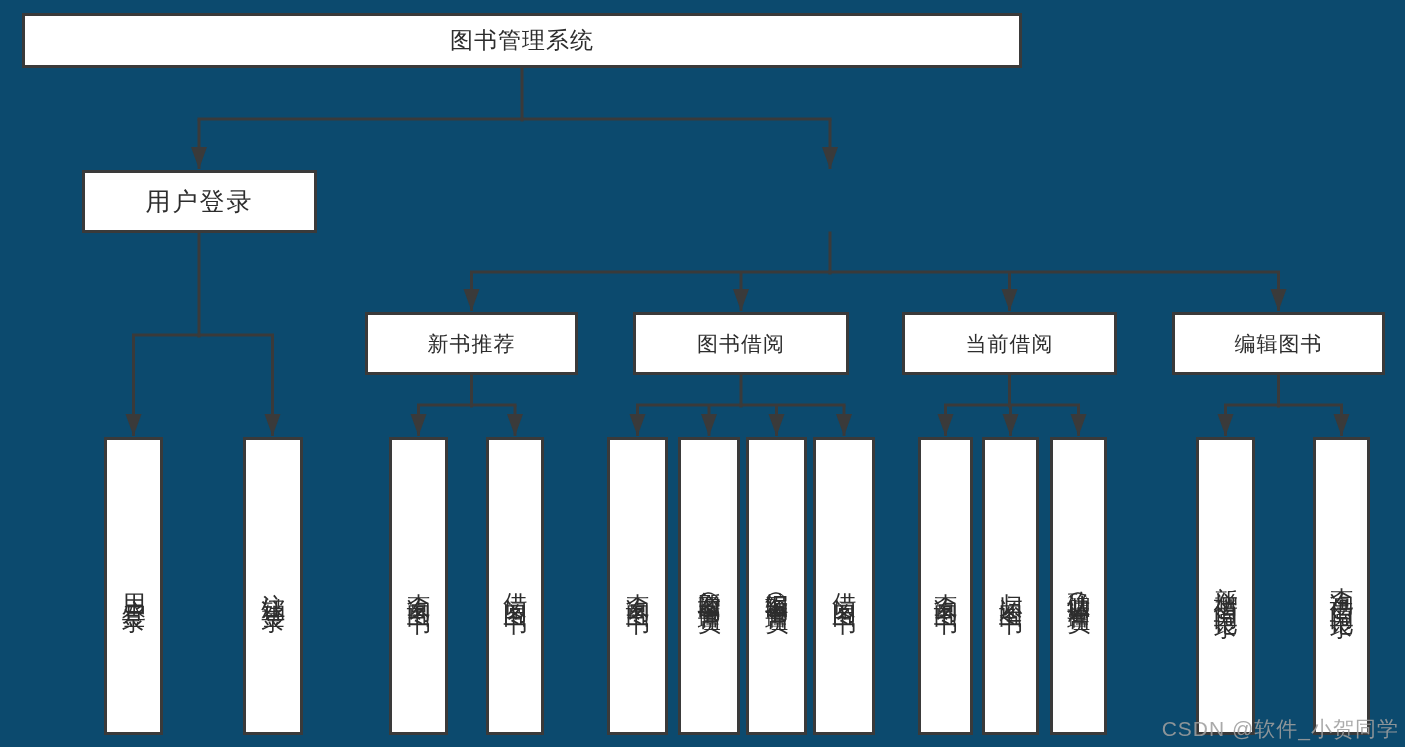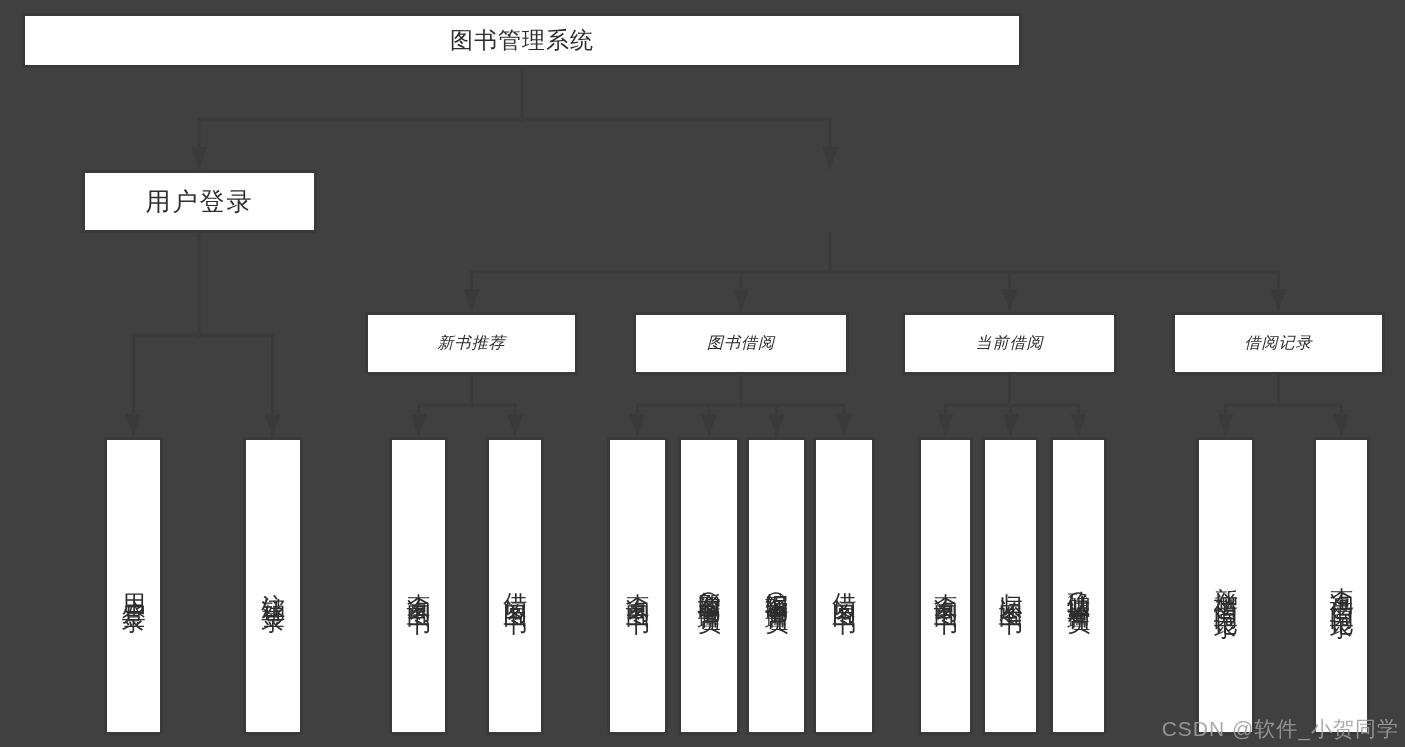--- a/index.html
+++ b/index.html
@@ -1,20 +1,20 @@
 <!DOCTYPE html>
 <html><head>
 <meta charset="utf-8">
 <style>
   html, body { margin: 0; padding: 0; background: #ffffff; }
   #stage {
     position: relative;
     width: 1405px;
     height: 747px;
-    background: #404040;
+    background: #0c4a6e;
     font-family: "Liberation Sans", "DejaVu Sans", sans-serif;
     overflow: hidden;
   }
   #connectors {
     position: absolute;
     left: 0; top: 0;
     width: 1405px; height: 747px;
     z-index: 0;
   }
   .box {
@@ -23,21 +23,21 @@
     border: 3px solid #3a3a3a;
     background: #ffffff;
     display: flex;
     align-items: center;
     justify-content: center;
     z-index: 1;
     color: #2d2d2d;
   }
   .root-label { font-size: 23px; letter-spacing: 1px; }
   .l1-label   { font-size: 25px; letter-spacing: 2px; }
-  .l2-label   { font-size: 16px; letter-spacing: 1px; font-style: italic; }
+  .l2-label   { font-size: 21px; letter-spacing: 1px; }
   .leaf .v-label {
     writing-mode: vertical-rl;
     text-orientation: mixed;
     font-size: 24px;
     line-height: 1.1;
     letter-spacing: 6px;
     white-space: nowrap;
   }
   .leaf.leaf-long .v-label { letter-spacing: 3px; font-size: 23px; }
 
@@ -138,21 +138,21 @@
   <div class="box" id="node-new-book-recommend">
     <span class="l2-label">新书推荐</span>
   </div>
   <div class="box" id="node-book-borrowing">
     <span class="l2-label">图书借阅</span>
   </div>
   <div class="box" id="node-current-borrowing">
     <span class="l2-label">当前借阅</span>
   </div>
   <div class="box" id="node-borrowing-records">
-    <span class="l2-label">借阅记录</span>
+    <span class="l2-label">编辑图书</span>
   </div>
 
   <div class="box leaf" id="leaf-user-login">
     <span class="v-label">用户登录</span>
   </div>
   <div class="box leaf" id="leaf-logout">
     <span class="v-label">注销登录</span>
   </div>
 
   <div class="box leaf" id="leaf-nb-query-books">

